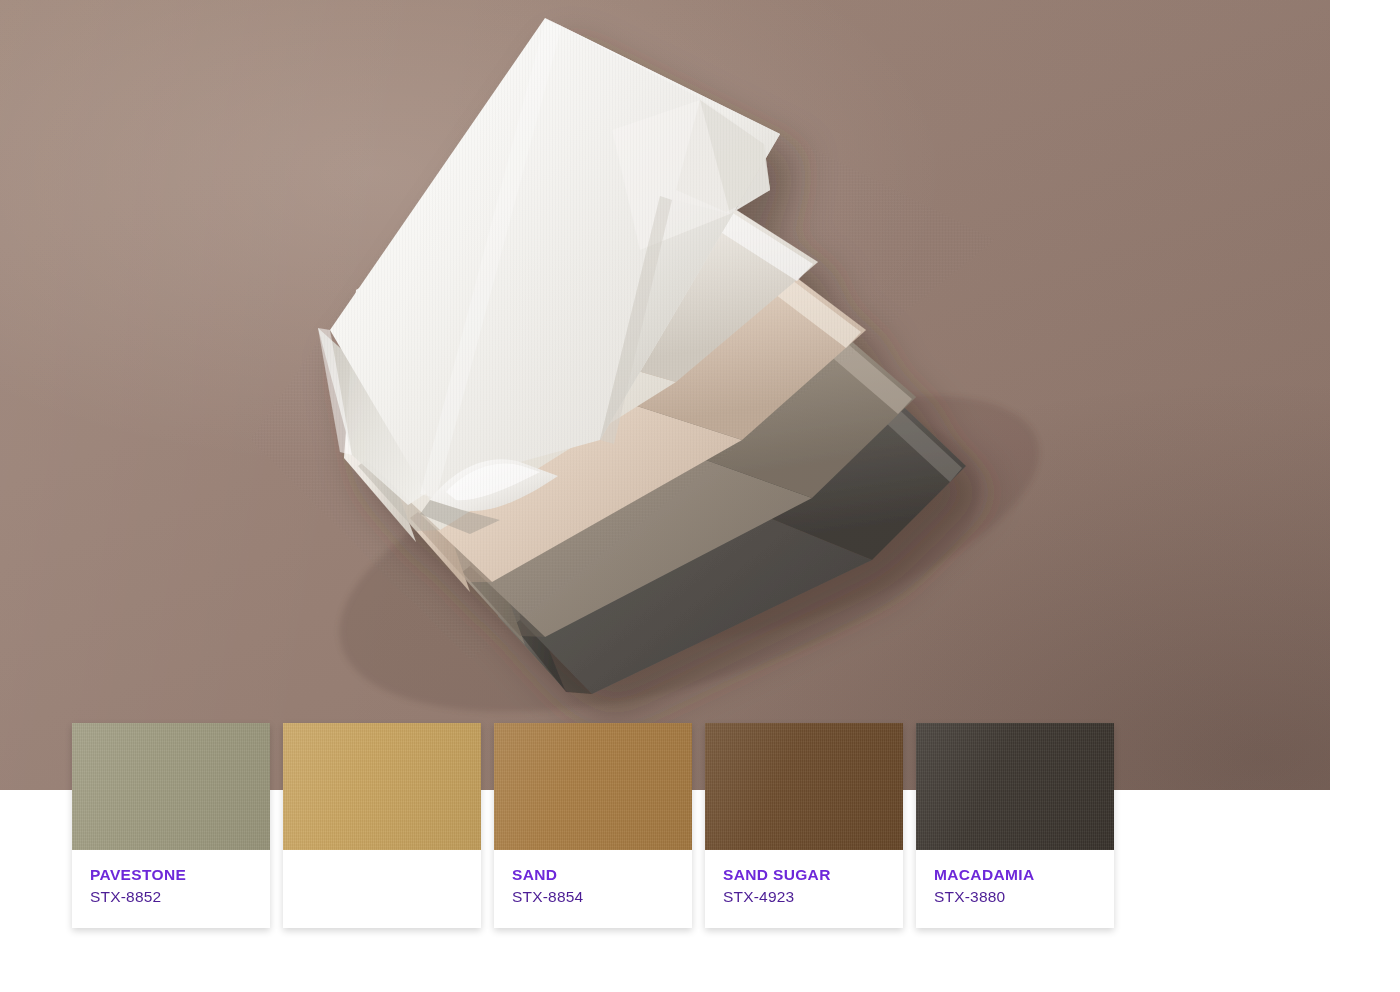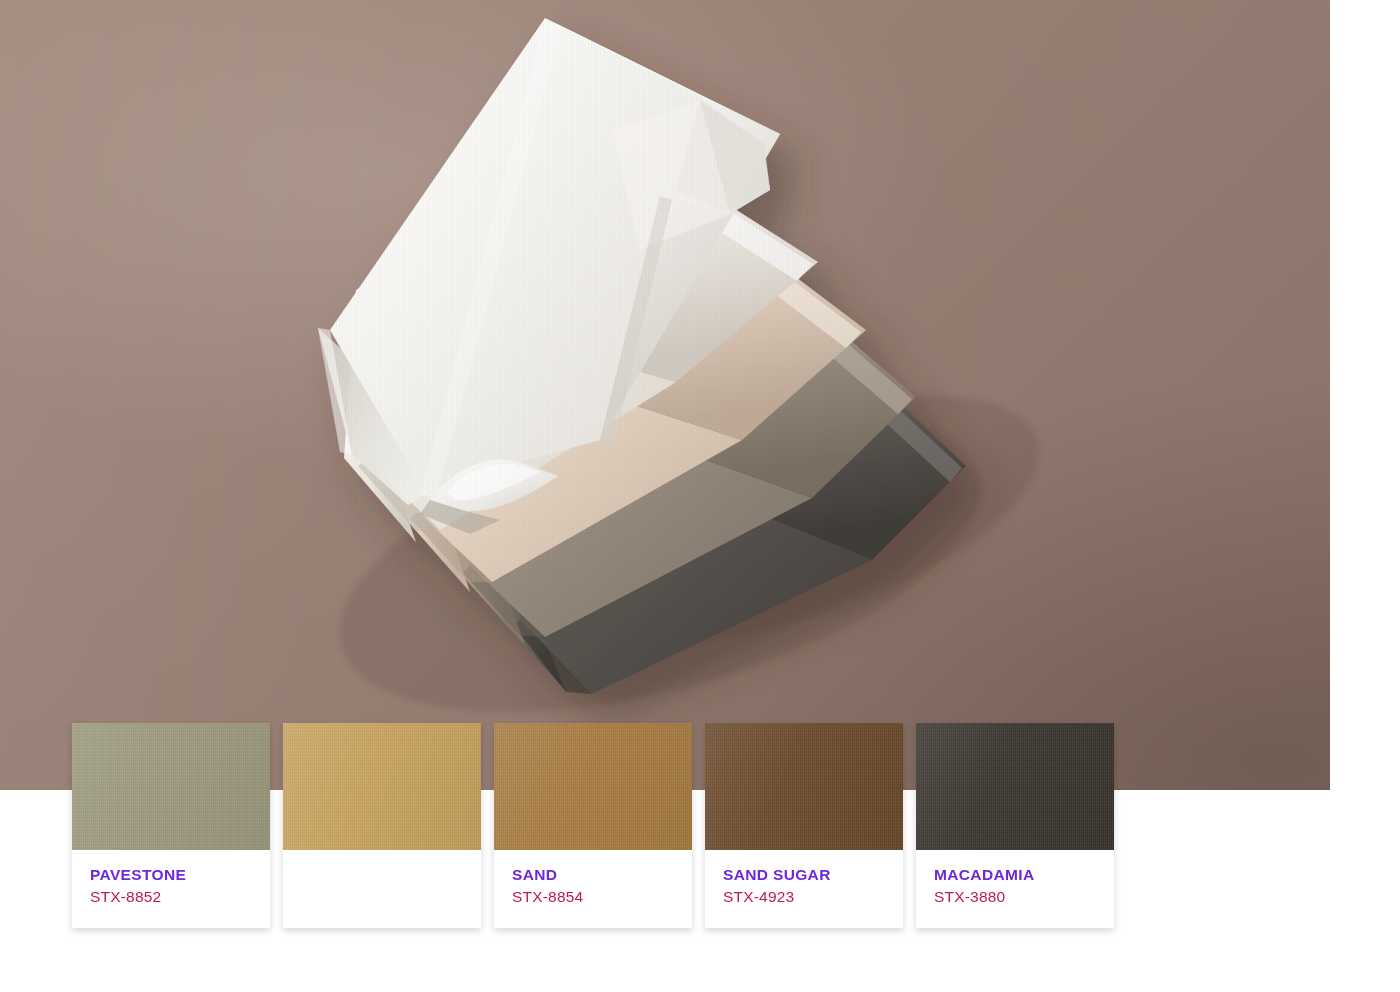--- a/index.html
+++ b/index.html
@@ -81,21 +81,21 @@
     font-weight:bold;
     letter-spacing:.35px;
     color:#6d28d9;
     line-height:1.15;
     white-space:nowrap;
   }
   .sw-code{
     font-size:15.5px;
     font-weight:normal;
     letter-spacing:.2px;
-    color:#be185d;
+    color:#4c1d95;
     margin-top:4px;
     line-height:1.15;
     white-space:nowrap;
   }
 </style>
 </head>
 <body>
 
 <div id="hero">
   <div id="hero-bg"></div>

